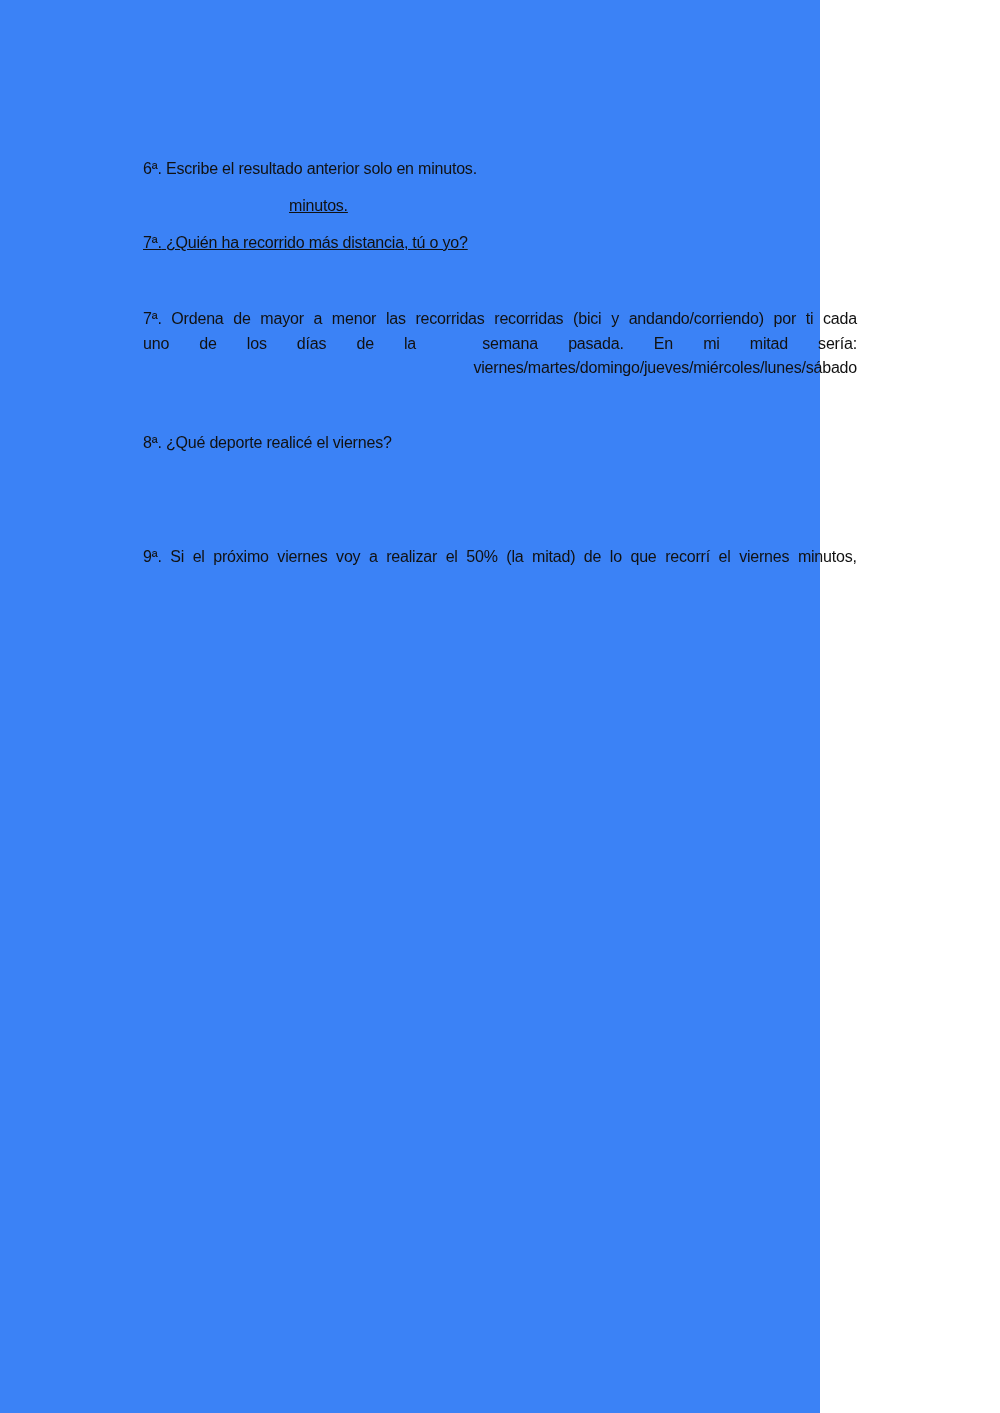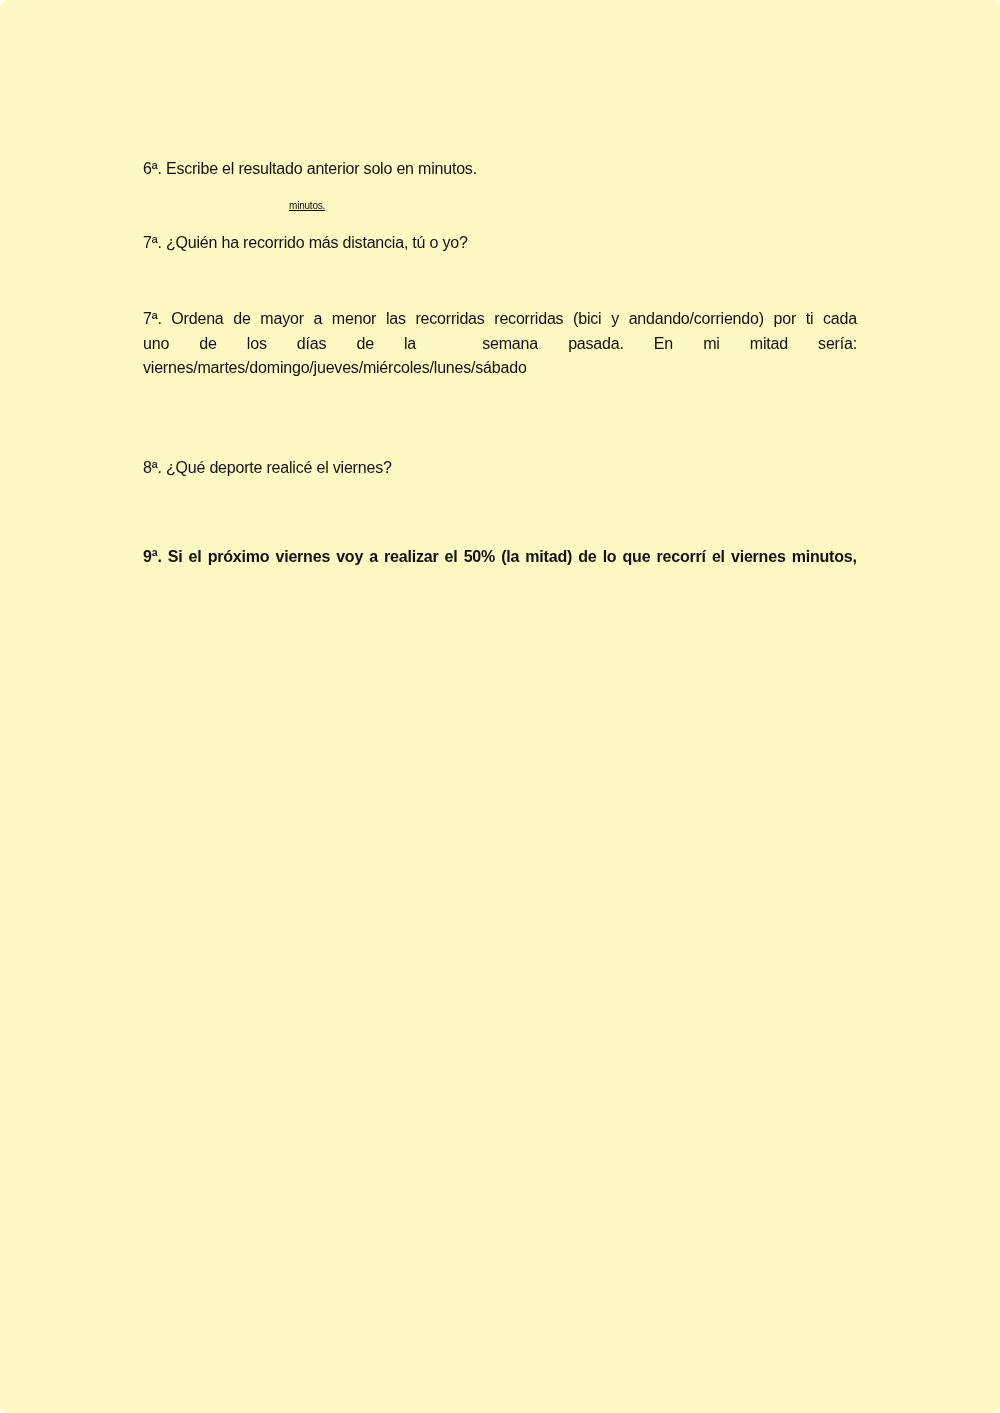--- a/index.html
+++ b/index.html
@@ -11,24 +11,23 @@
       width: 1000px;
       height: 1413px;
       position: relative;
       overflow: hidden;
       font-family: "Liberation Sans", sans-serif;
       color: #111111;
     }
     .page {
       position: absolute;
       left: 0; top: 0;
-      width: 1000px;
+      width: 820px;
       height: 1413px;
-      background: #fef9c3;
-      border-radius: 7px;
+      background: #3b82f6;
     }
     .line {
       position: absolute;
       left: 143px;
       font-size: 16px;
       line-height: 24px;
       white-space: nowrap;
       letter-spacing: -0.2px;
     }
     .justify-block {
@@ -38,43 +37,43 @@
       font-size: 16px;
       line-height: 24.5px;
       letter-spacing: -0.2px;
     }
     .jline {
       display: flex;
       justify-content: space-between;
       white-space: nowrap;
     }
     .jline.last {
-      justify-content: flex-start;
+      justify-content: flex-end;
     }
     .answer-blank {
       position: absolute;
       left: 289px;
-      font-size: 10px;
+      font-size: 16px;
       line-height: 24px;
       letter-spacing: -0.2px;
       text-decoration: underline;
     }
   </style>
 </head>
 <body>
 
 <div class="page">
 
   <div class="line" style="top:157px;">
     <span>6ª.</span>
     <span>Escribe el resultado anterior solo en minutos.</span>
   </div>
   <div class="answer-blank" style="top:194px;">minutos.</div>
 
-  <div class="line" style="top:231px;">
+  <div class="line" style="top:231px;text-decoration:underline;">
     <span>7ª.</span>
     <span>¿Quién ha recorrido más distancia, tú o yo?</span>
   </div>
 
   <div class="justify-block" style="top:307px;">
     <div class="jline">
       <span>7ª.</span>
       <span>Ordena</span>
       <span>de</span>
       <span>mayor</span>
@@ -102,26 +101,26 @@
       <span>En</span>
       <span>mi</span>
       <span>mitad</span>
       <span>sería:</span>
     </div>
     <div class="jline last">
       <span>viernes/martes/domingo/jueves/miércoles/lunes/sábado</span>
     </div>
   </div>
 
-  <div class="line" style="top:456px;">
+  <div class="line" style="top:431px;">
     <span>8ª.</span>
     <span>¿Qué deporte realicé el viernes?</span>
   </div>
 
-  <div class="justify-block" style="top:545px;font-weight:bold;">
+  <div class="justify-block" style="top:545px;">
     <div class="jline">
       <span>9ª.</span>
       <span>Si</span>
       <span>el</span>
       <span>próximo</span>
       <span>viernes</span>
       <span>voy</span>
       <span>a</span>
       <span>realizar</span>
       <span>el</span>

